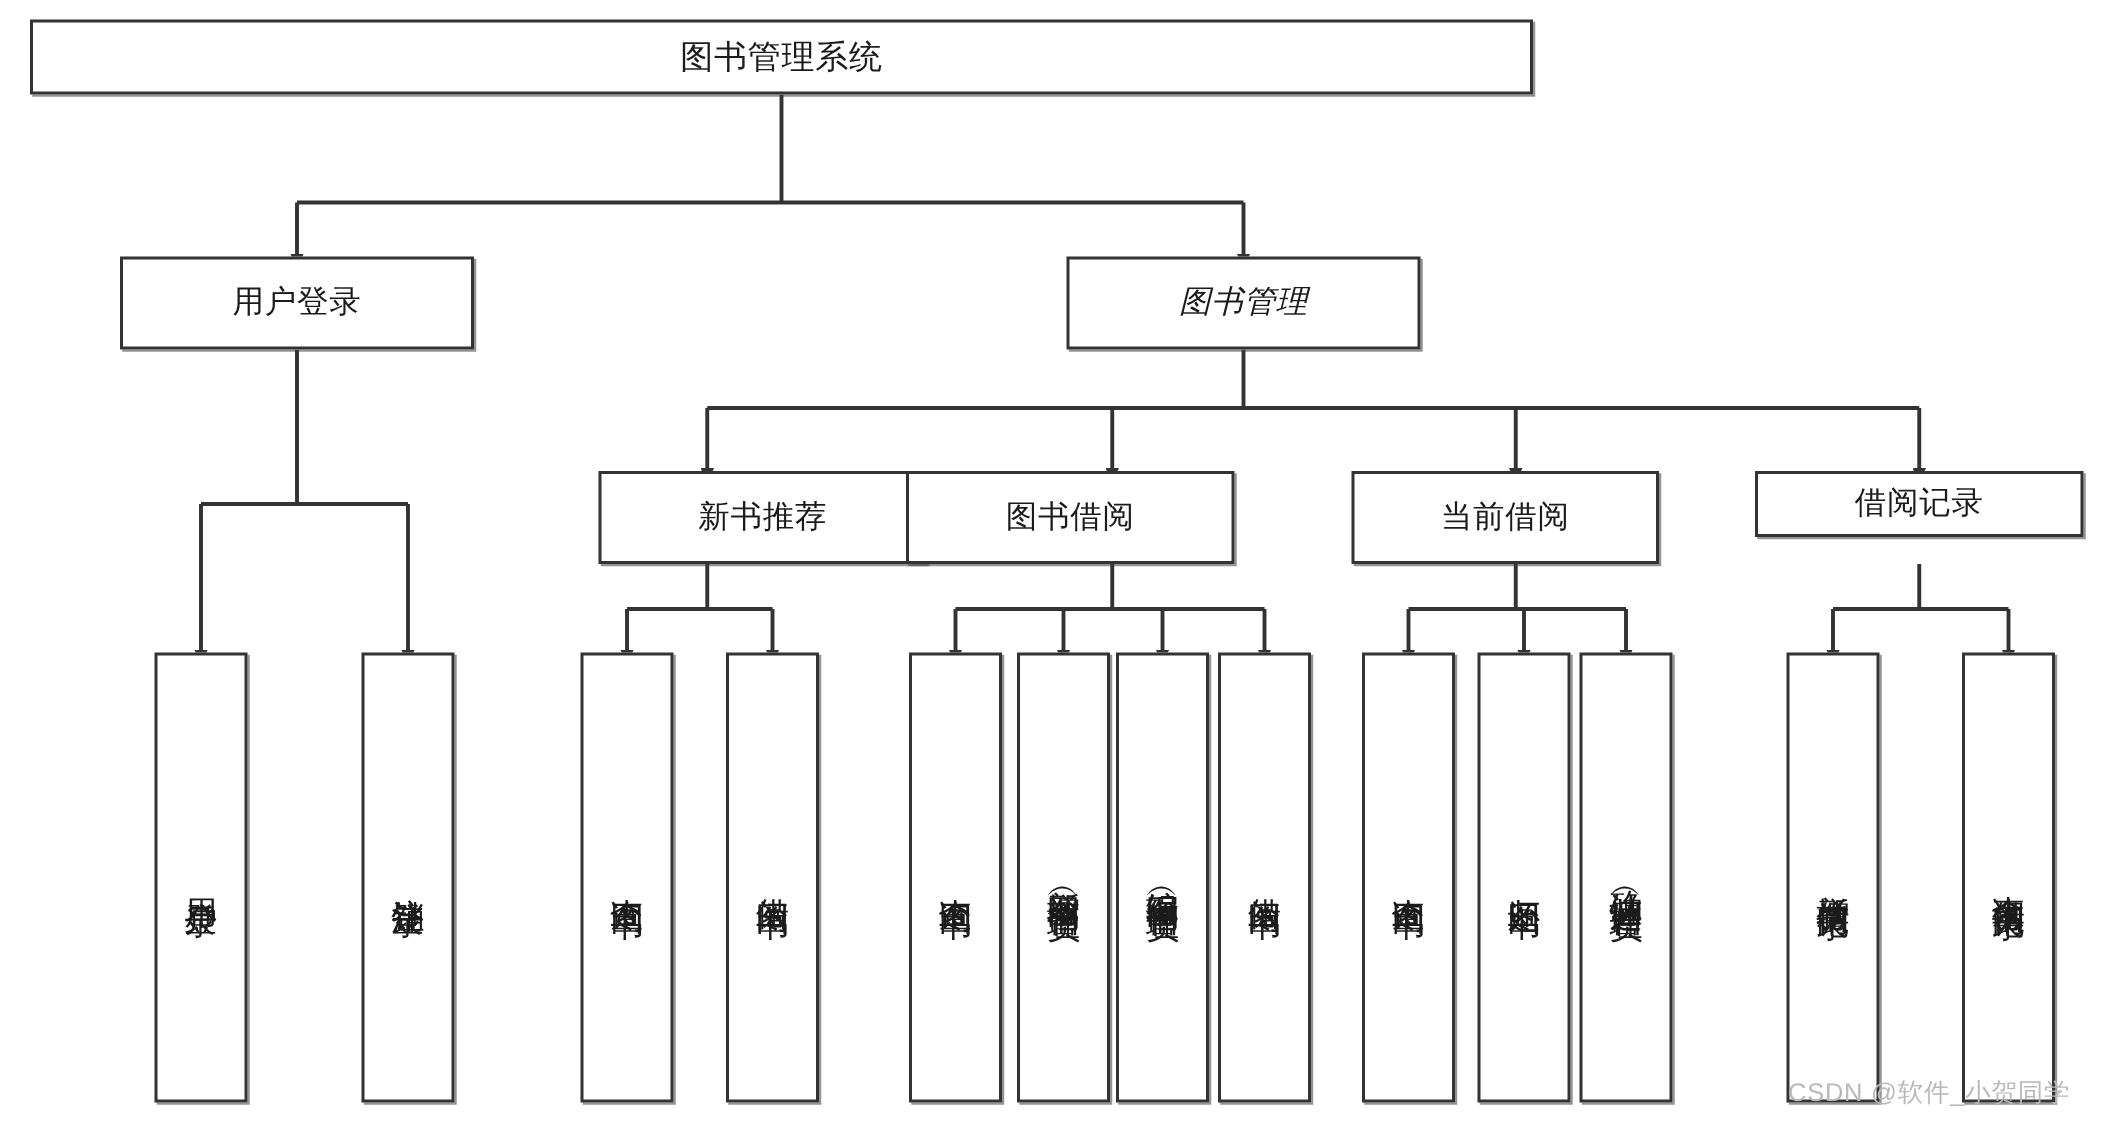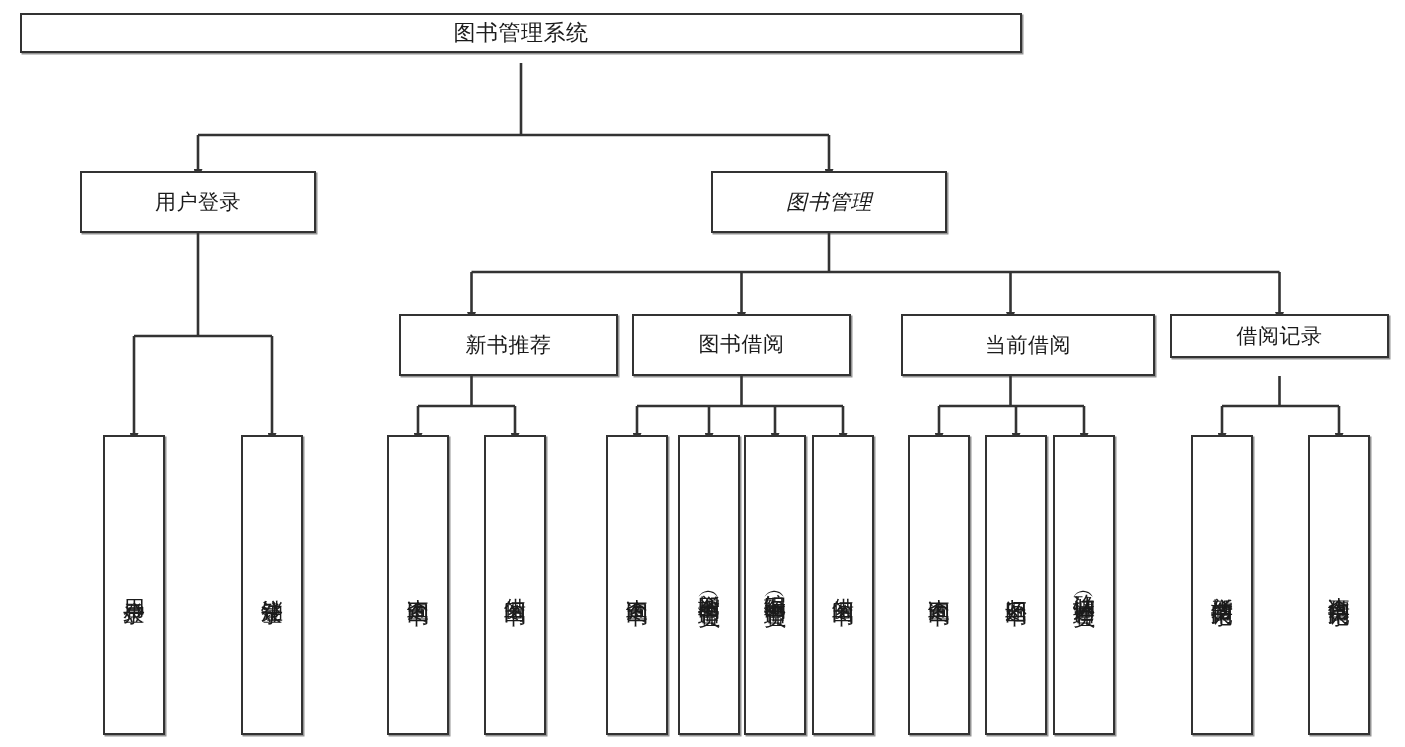--- a/index.html
+++ b/index.html
@@ -103,36 +103,36 @@
         <line x1="1016" y1="406" x2="1016" y2="434" stroke="#333333" stroke-width="2.6" marker-end="url(#arrowhead)"></line>
         <line x1="1084" y1="406" x2="1084" y2="434" stroke="#333333" stroke-width="2.6" marker-end="url(#arrowhead)"></line>
         <line x1="1279.5" y1="376" x2="1279.5" y2="406" stroke="#333333" stroke-width="2.6"></line>
         <line x1="1222" y1="406" x2="1339" y2="406" stroke="#333333" stroke-width="2.6"></line>
         <line x1="1222" y1="406" x2="1222" y2="434" stroke="#333333" stroke-width="2.6" marker-end="url(#arrowhead)"></line>
         <line x1="1339" y1="406" x2="1339" y2="434" stroke="#333333" stroke-width="2.6" marker-end="url(#arrowhead)"></line>
       </g>
   </svg>
 
   <div id="node-layer">
-      <div class="node  root" style="left: 20px; top: 13px; width: 1002px; height: 40px;">
+      <div class="node  root" style="left: 20px; top: 13px; width: 1002px; height: 50px;">
         <span class="label">图书管理系统</span>
       </div>
       <div class="node " style="left: 80px; top: 171px; width: 236px; height: 62px;">
         <span class="label">用户登录</span>
       </div>
       <div class="node " style="left: 711px; top: 171px; width: 236px; height: 62px; font-style: italic;">
         <span class="label">图书管理</span>
       </div>
       <div class="node " style="left: 362px; top: 314px; width: 219px; height: 62px; margin-left: 37px;">
         <span class="label">新书推荐</span>
       </div>
-      <div class="node " style="left: 632px; top: 314px; width: 219px; height: 62px; font-family: Liberation Serif, serif;">
+      <div class="node " style="left: 604px; top: 314px; width: 219px; height: 62px;">
         <span class="label">图书借阅</span>
       </div>
-      <div class="node " style="left: 901px; top: 314px; width: 254px; height: 62px;">
+      <div class="node " style="left: 901px; top: 314px; width: 205px; height: 62px;">
         <span class="label">当前借阅</span>
       </div>
       <div class="node " style="left: 1170px; top: 314px; width: 219px; height: 44px;">
         <span class="label">借阅记录</span>
       </div>
       <div class="node vertical" style="left: 103px; top: 435px; width: 62px; height: 300px;">
         <span class="label">用户登录</span>
       </div>
       <div class="node vertical" style="left: 241px; top: 435px; width: 62px; height: 300px;">
         <span class="label">注销登录</span>
@@ -165,13 +165,14 @@
         <span class="label">确认归还（管理员）</span>
       </div>
       <div class="node vertical" style="left: 1191px; top: 435px; width: 62px; height: 300px;">
         <span class="label">新增借阅记录</span>
       </div>
       <div class="node vertical" style="left: 1308px; top: 435px; width: 62px; height: 300px;">
         <span class="label">查询借阅记录</span>
       </div>
     </div>
 
+  <div class="watermark" style="left: 1192px; top: 717px;">CSDN @软件_小贺同学</div>
 </div>
 
 </body></html>

